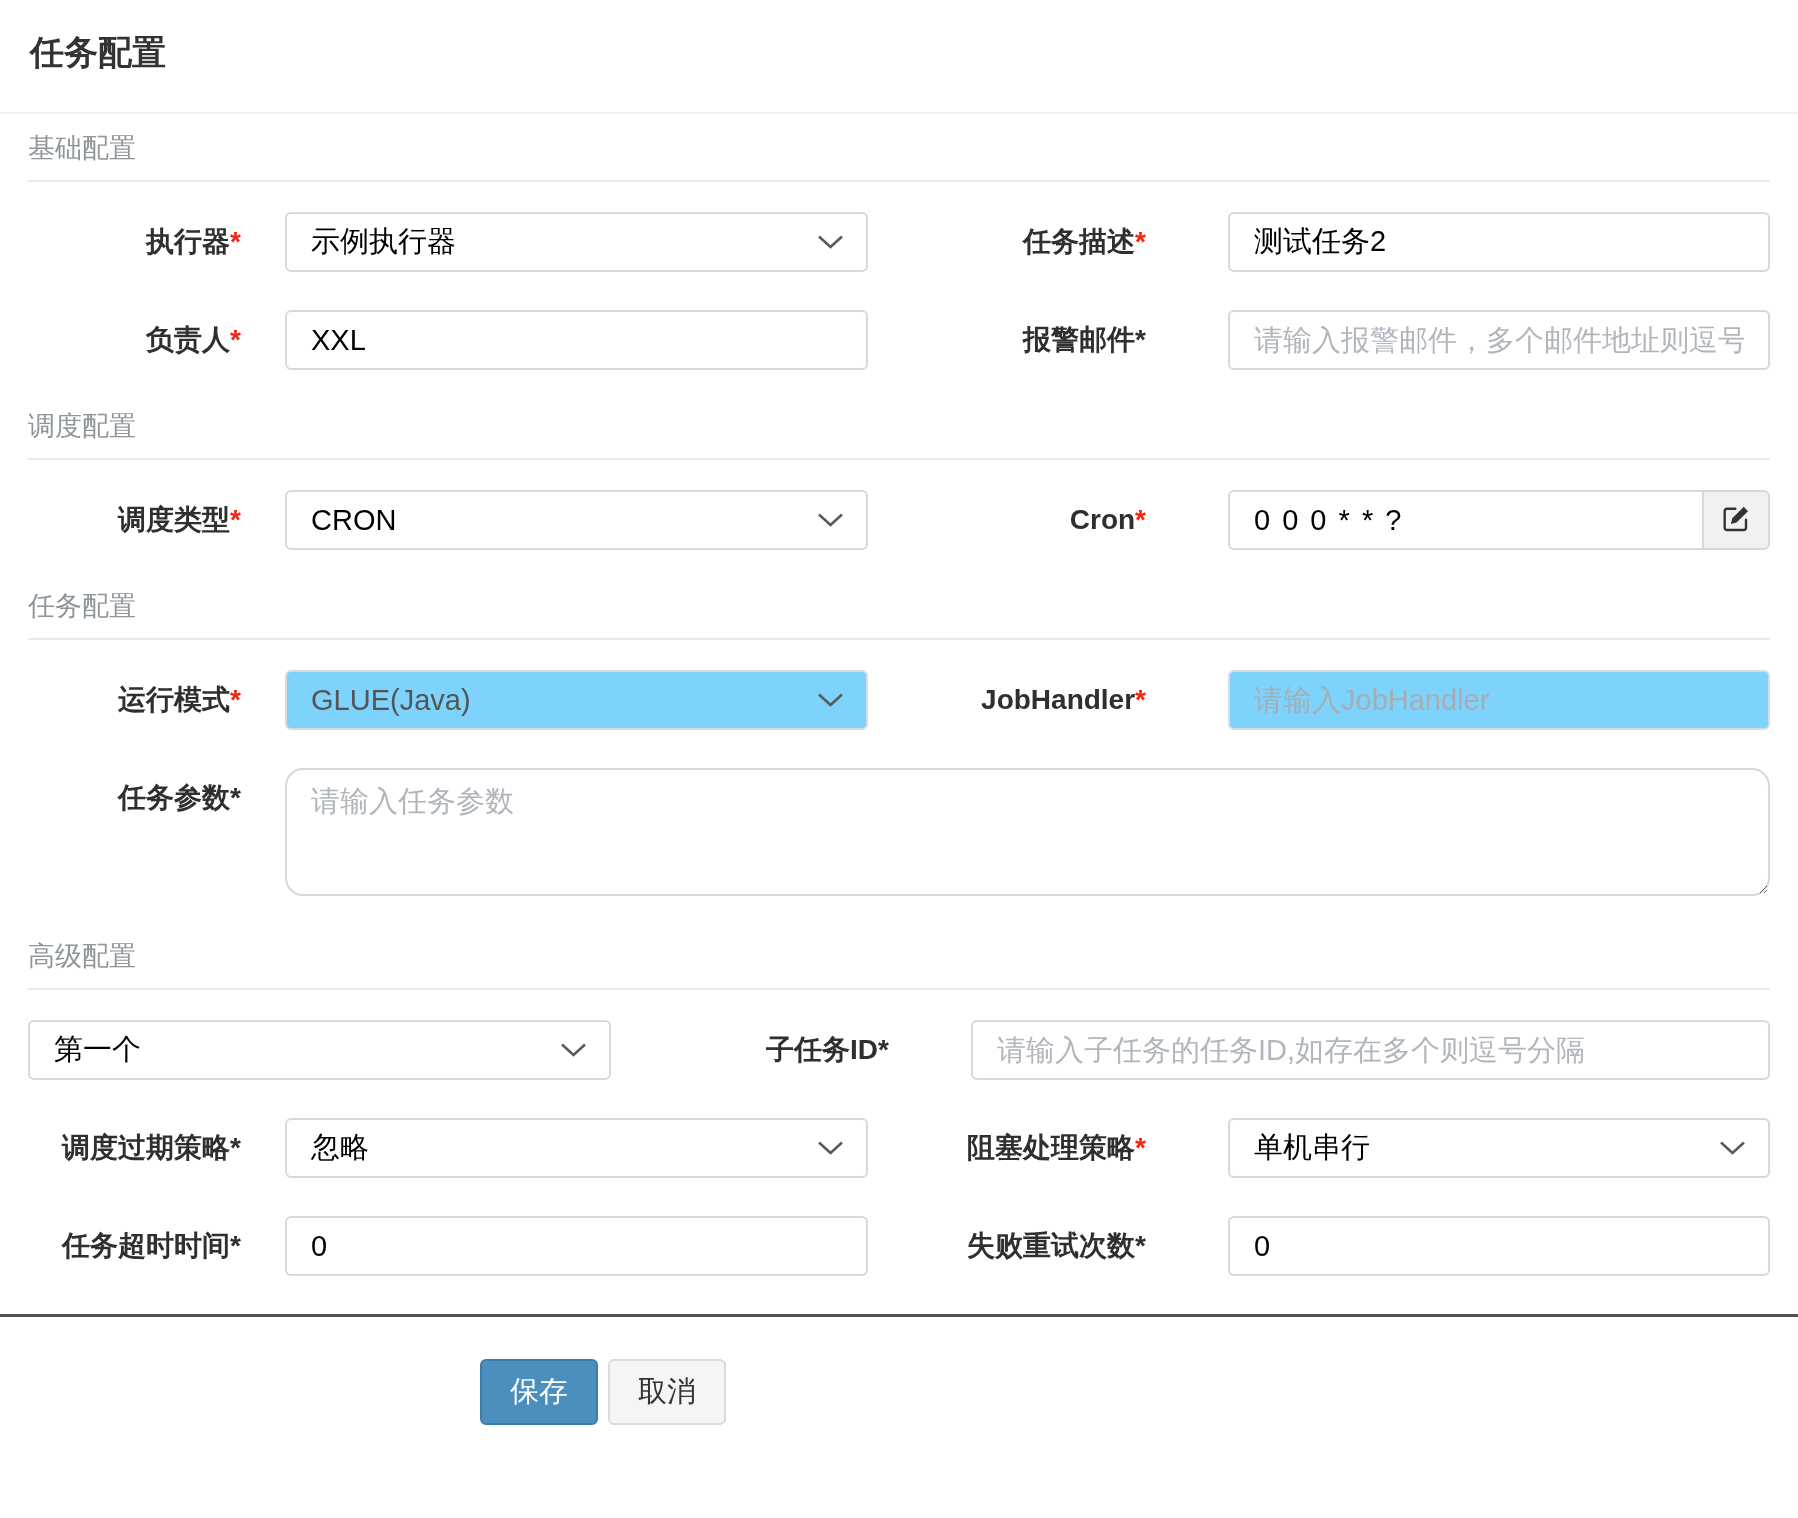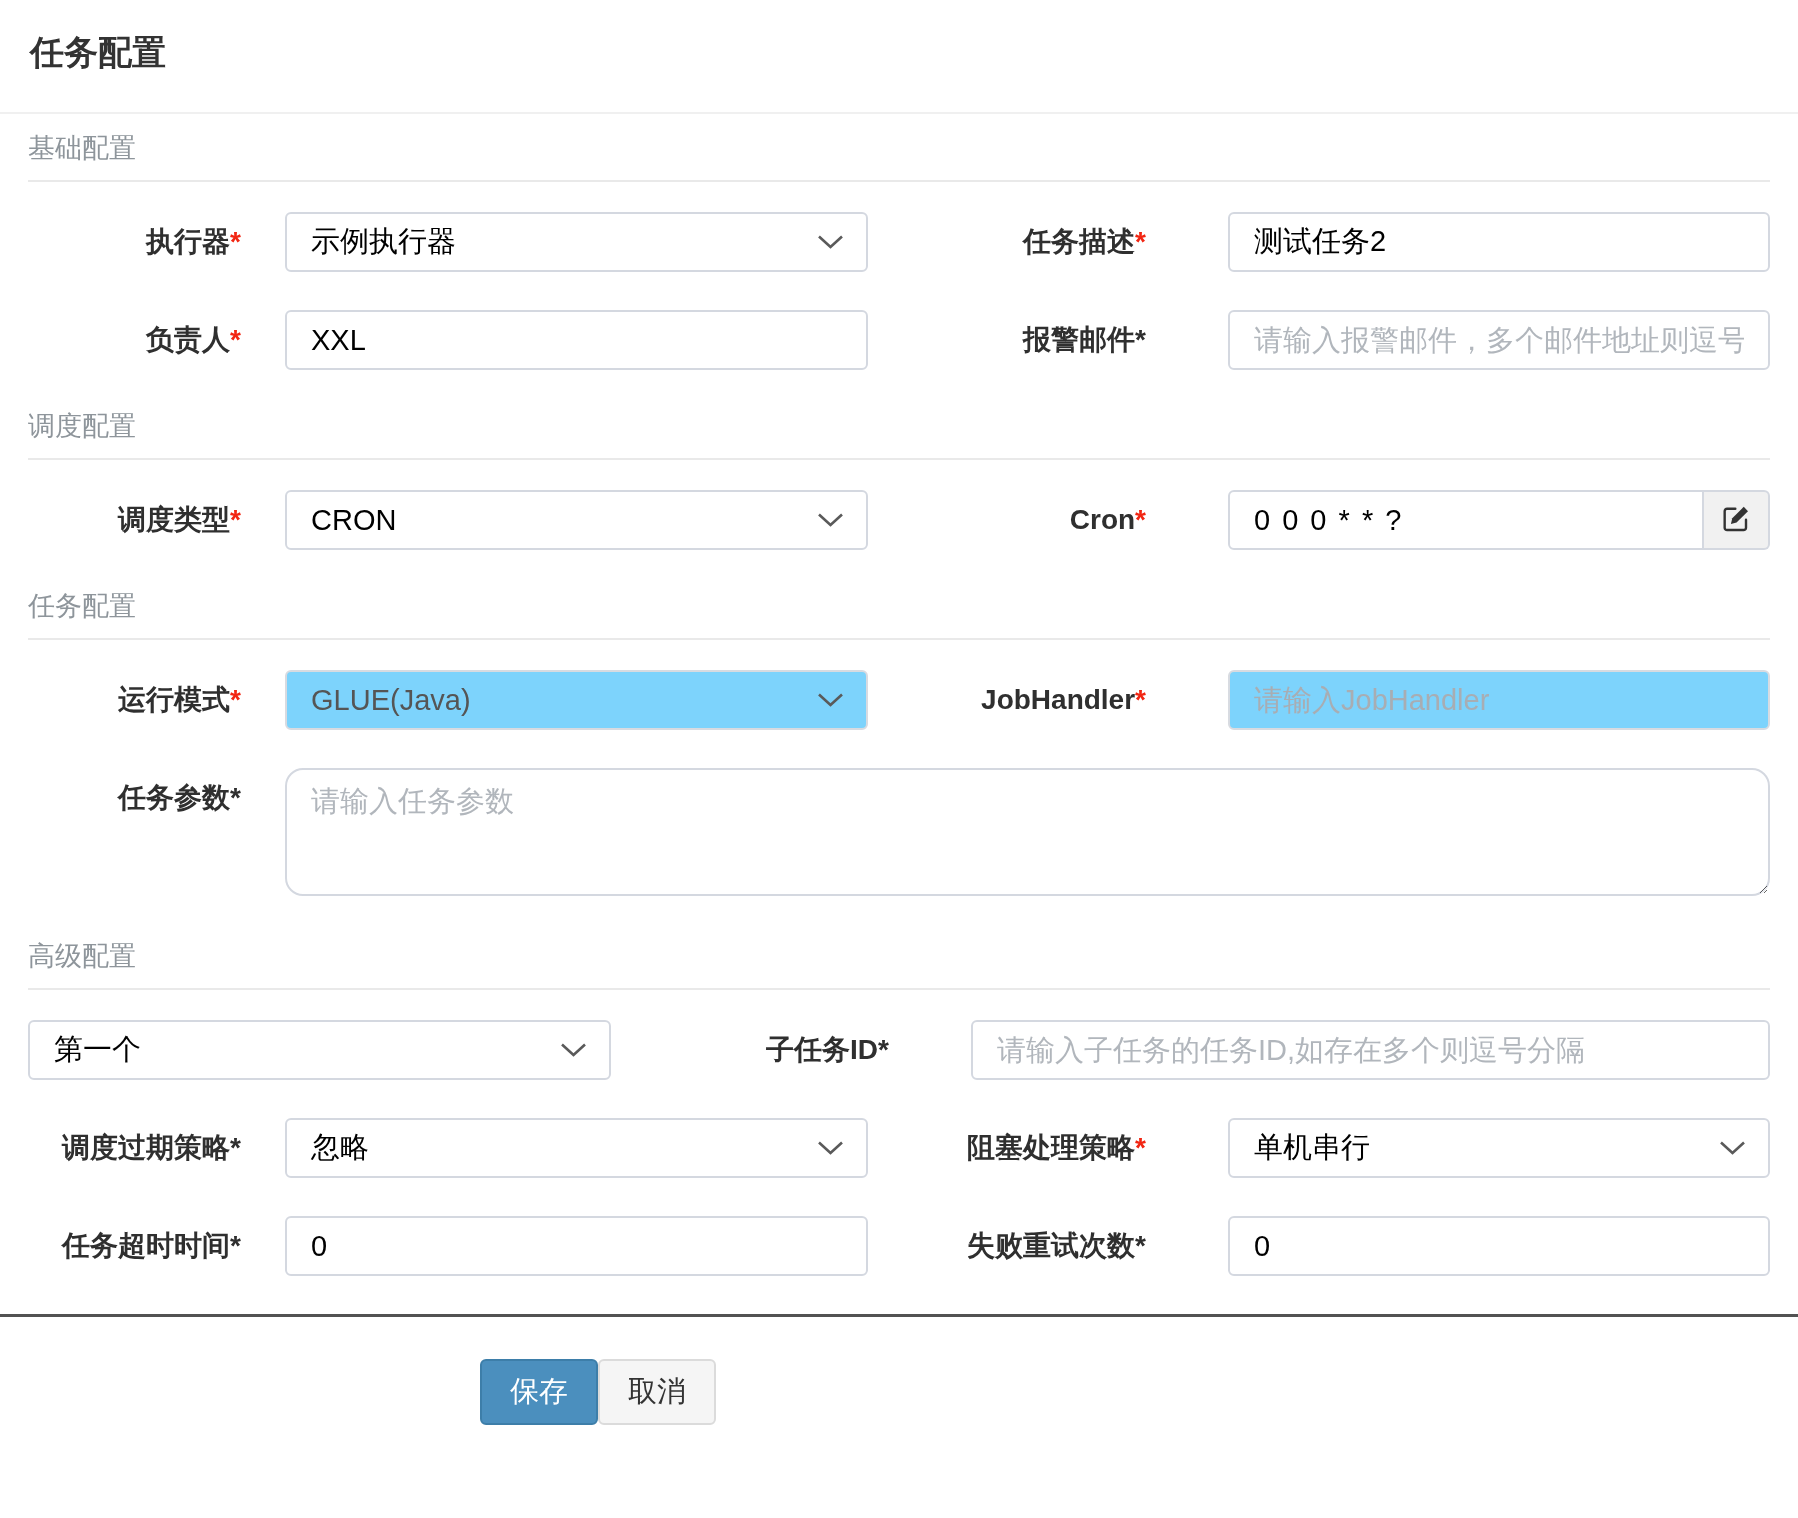--- a/index.html
+++ b/index.html
@@ -63,21 +63,21 @@
     flex:0 0 66px; height:60px;
     border:2px solid #d4d8e0; border-left:none;
     border-radius:0 6px 6px 0;
     background:#f1f1f1; cursor:pointer;
     display:flex; align-items:center; justify-content:center;
     padding:0;
   }
 
   
   .footer-divider { border:none; border-top:3px solid #525252; margin:36px 0 0 0; }
-  .footer { padding:42px 0 48px 480px; display:flex; }
+  .footer { padding:42px 0 48px 480px; display:flex; gap:10px; }
   .btn { height:66px; font-size:29px; font-family:inherit; border-radius:6px; padding:0 28px; cursor:pointer; }
   .btn-save { background:#4b8fbe; border:2px solid #3d7ea9; color:#fff; }
   .btn-cancel { background:#f5f5f5; border:2px solid #dbdbdb; color:#333; }
 </style>
 </head>
 <body>
 
 <div class="page-header">
   <h1 class="page-title">任务配置</h1>
 </div>

